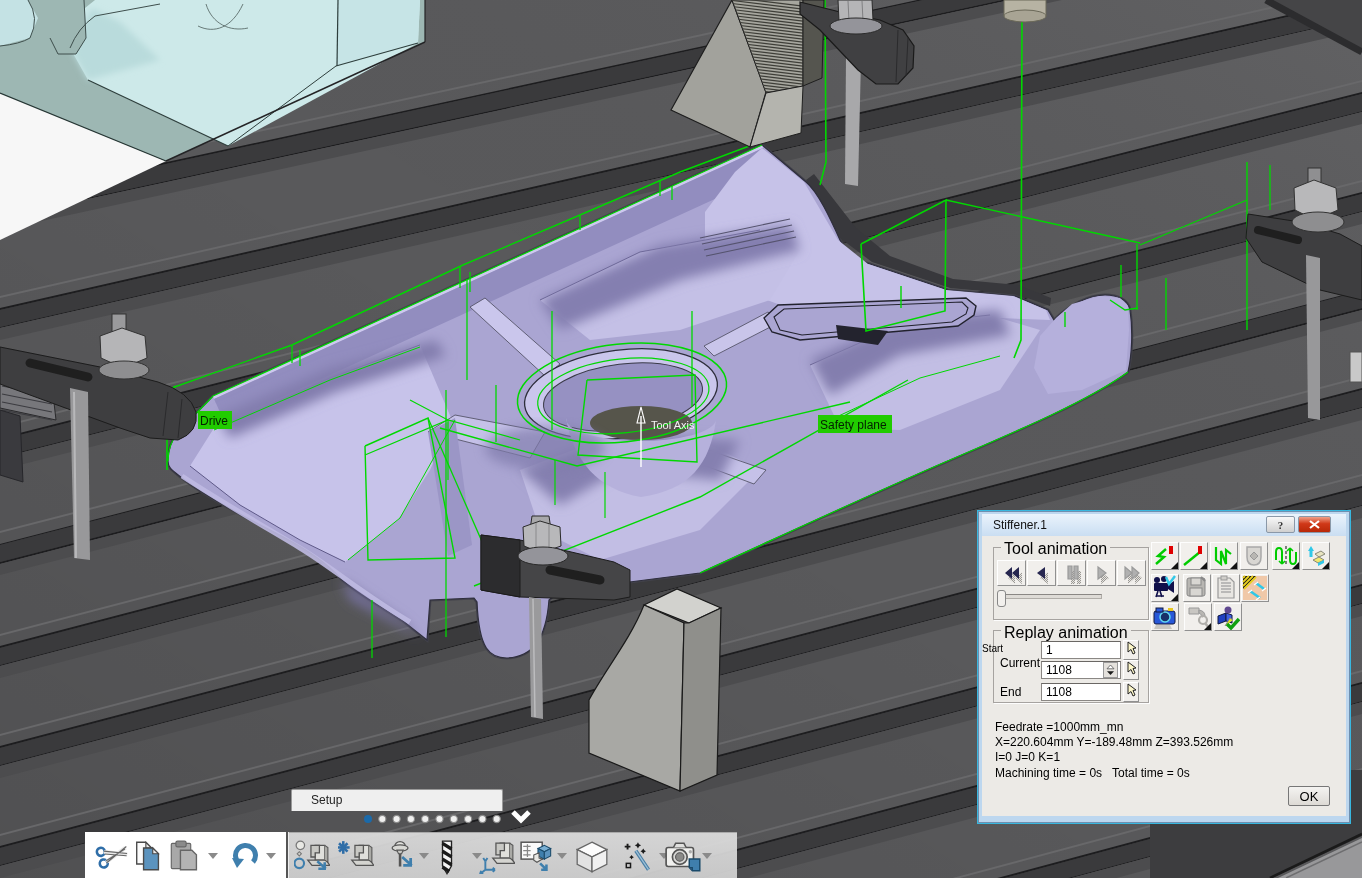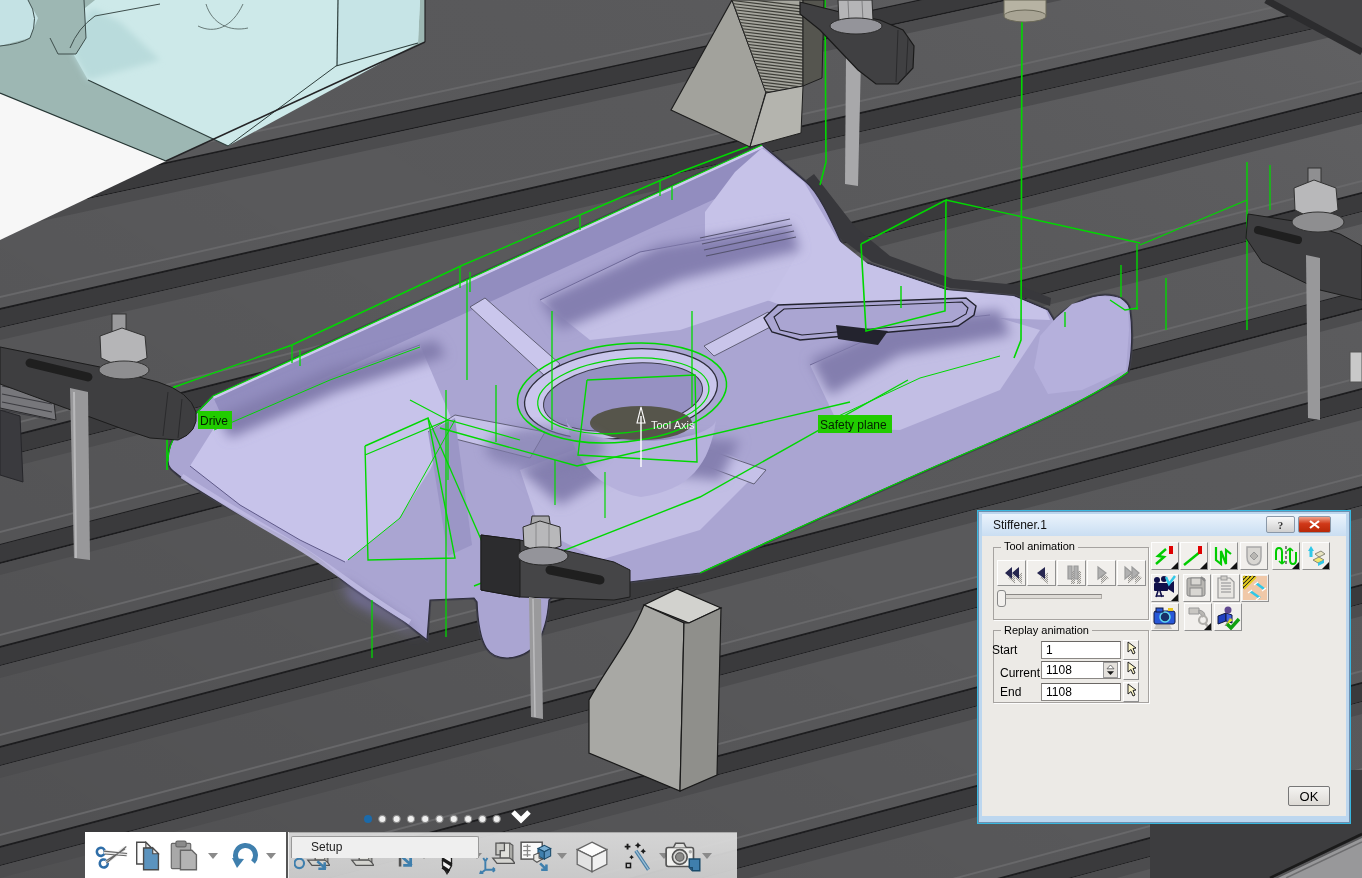--- a/index.html
+++ b/index.html
@@ -1,21 +1,21 @@
 <!DOCTYPE html>
 <html><head><meta charset="utf-8"><style>
 *{margin:0;padding:0;box-sizing:border-box}
 body{width:1362px;height:878px;overflow:hidden;position:relative;font-family:"Liberation Sans",sans-serif;background:#59595b}
 #scene{position:absolute;left:0;top:0}
 #dlg{position:absolute;left:978px;top:511px;width:372px;height:312px;background:#bdd7ef;border:1px solid #708faf;box-shadow:0 0 0 1px #38b8e0}
 #dlgtitle{position:absolute;left:3px;top:2px;right:3px;height:30px;background:linear-gradient(#eaf3fc,#bed6ee)}
 #dlgbody{position:absolute;left:3px;top:24px;right:3px;bottom:6px;background:#eceae6}
 .capbtn{position:absolute;top:2px;width:29px;height:17px;border:1px solid #8a98a8;border-radius:2px;text-align:center;line-height:14px}
 .grp{position:absolute;border:1px solid #a6a3a0;box-shadow:1px 1px 0 rgba(255,255,255,0.9)}
-.grplbl{position:absolute;font-size:11px;background:#eceae6;padding:0 3px;color:#000}
+.grplbl{position:absolute;font-size:16px;background:#eceae6;padding:0 3px;color:#000}
 .pb{position:absolute;top:0;width:29px;height:26px;background:#f1efec;border:1px solid #909090;border-top-color:#fff;border-left-color:#fff;text-align:center}
 .ib{position:absolute;width:28px;height:28px;background:#f1efec;border:1px solid #909090;border-top-color:#fdfdfd;border-left-color:#fdfdfd;display:flex;align-items:center;justify-content:center}
 .inp{position:absolute;width:80px;height:18px;background:#fff;border:1px solid #8a8784;border-top-color:#6a6764;font-size:12px;padding:1px 0 0 4px}
 .curbtn{position:absolute;width:16px;height:20px;background:#f1efec;border:1px solid #909090;border-top-color:#fff;border-left-color:#fff;text-align:center}
 </style></head><body>
 <div id="scene"><svg width="1362" height="878" viewBox="0 0 1362 878">
       <defs>
 <linearGradient id="bedshade" x1="0" y1="1" x2="1" y2="0">
 <stop offset="0" stop-color="#000000" stop-opacity="0.10"></stop>
 <stop offset="0.5" stop-color="#000000" stop-opacity="0"></stop>
@@ -410,21 +410,21 @@
 <div style="position:absolute;left:664px;top:840px"><svg width="40" height="34" viewBox="0 0 38 32">
       <rect x="2" y="7" width="26" height="18" rx="2" fill="#f0f0ee" stroke="#555" stroke-width="1.6"></rect>
       <path d="M9,7 l2,-4 h8 l2,4" fill="#e0e0de" stroke="#555" stroke-width="1.4"></path>
       <circle cx="15" cy="16" r="7" fill="#d8d8d6" stroke="#555" stroke-width="1.6"></circle>
       <circle cx="15" cy="16" r="4" fill="#8a8a88" stroke="#555"></circle>
       <circle cx="25" cy="11" r="1.6" fill="#aaa"></circle>
       <path d="M24,18 h10 v11 h-7 l-3,-3 Z" fill="#3f7fad" stroke="#1a4a6a" stroke-width="1.4"></path>
       <path d="M24,26 l3,0 0,3" fill="#2a5a80" stroke="#1a4a6a"></path>
     </svg></div>
 <div style="position:absolute;left:702px;top:853px;width:0;height:0;border-left:5px solid transparent;border-right:5px solid transparent;border-top:6px solid #8a8a8a"></div>
-<div style="position:absolute;left:291px;top:836px;width:188px;height:22px;background:#efefef;border:1px solid #999;border-bottom:none;border-radius:2px 2px 0 0">
+<div style="position:absolute;left:291px;top:789px;width:212px;height:22px;background:#efefef;border:1px solid #999;border-bottom:none;border-radius:2px 2px 0 0">
 <span style="position:absolute;left:19px;top:3px;font-size:12px;color:#222">Setup</span>
   </div>
 <svg style="position:absolute;left:0;top:0" width="540" height="832" viewBox="0 0 540 832">
     <circle cx="368.0" cy="819" r="4" fill="#1b6aaa"></circle>
     <circle cx="382.3" cy="819" r="3.6" fill="#efefef" stroke="#8a8a8a" stroke-width="1.1"></circle>
     <circle cx="396.6" cy="819" r="3.6" fill="#efefef" stroke="#8a8a8a" stroke-width="1.1"></circle>
     <circle cx="410.9" cy="819" r="3.6" fill="#efefef" stroke="#8a8a8a" stroke-width="1.1"></circle>
     <circle cx="425.2" cy="819" r="3.6" fill="#efefef" stroke="#8a8a8a" stroke-width="1.1"></circle>
     <circle cx="439.5" cy="819" r="3.6" fill="#efefef" stroke="#8a8a8a" stroke-width="1.1"></circle>
     <circle cx="453.8" cy="819" r="3.6" fill="#efefef" stroke="#8a8a8a" stroke-width="1.1"></circle>
@@ -606,34 +606,35 @@
         <svg width="26" height="26" viewBox="0 0 26 26">
           <path d="M3,12 l8,-3 v8 l-8,3 Z" fill="#2040c0" stroke="#101840"></path>
           <path d="M11,9 l6,2 v8 l-6,-2 Z" fill="#4060e0" stroke="#101840"></path>
           <circle cx="13" cy="6" r="3.5" fill="#604890"></circle>
           <path d="M10,22 l5,-8 3,2" fill="#e8e020" stroke="#888"></path>
           <path d="M12,20 l4,4 8,-9" stroke="#10a010" stroke-width="3.4" fill="none"></path>
         </svg>
       </div>
       <div class="grp" style="left:11px;top:94px;width:156px;height:73px"></div>
 <div class="grplbl" style="left:19px;top:88px">Replay animation</div>
-      <div style="position:absolute;left:10px;top:107px;font-size:12px">Start</div>
+      <div style="position:absolute;left:0;top:107px;font-size:10px">Start</div>
       <div class="inp" style="left:59px;top:105px">1</div>
       <div class="curbtn" style="left:141px;top:104px"><svg width="13" height="15" viewBox="0 0 13 15">
           <path d="M3,1 L3,11 L6,8.5 L8,13 L10,12 L8,7.5 L11,7 Z" fill="#fcf6c8" stroke="#222" stroke-width="1"></path>
         </svg></div>
-      <div style="position:absolute;left:18px;top:130px;font-size:12px">Current</div>
+      <div style="position:absolute;left:18px;top:120px;font-size:12px">Current</div>
       <div class="inp" style="left:59px;top:125px">1108</div>
       <div style="position:absolute;left:121px;top:126px;width:15px;height:16px;background:#e4e1dc;border:1px solid #999">
 <svg width="13" height="14" viewBox="0 0 13 14">
           <path d="M6.5,2 L10,5.8 H3 Z" fill="#fff" stroke="#555" stroke-width="0.8"></path>
           <path d="M6.5,12 L10,8.2 H3 Z" fill="#1a1a1a"></path>
         </svg></div>
       <div class="curbtn" style="left:141px;top:124px"><svg width="13" height="15" viewBox="0 0 13 15">
           <path d="M3,1 L3,11 L6,8.5 L8,13 L10,12 L8,7.5 L11,7 Z" fill="#fcf6c8" stroke="#222" stroke-width="1"></path>
         </svg></div>
       <div style="position:absolute;left:18px;top:149px;font-size:12px">End</div>
       <div class="inp" style="left:59px;top:147px">1108</div>
       <div class="curbtn" style="left:141px;top:146px"><svg width="13" height="15" viewBox="0 0 13 15">
           <path d="M3,1 L3,11 L6,8.5 L8,13 L10,12 L8,7.5 L11,7 Z" fill="#fcf6c8" stroke="#222" stroke-width="1"></path>
         </svg></div>
+      <div style="position:absolute;left:13px;top:184px;font-size:12px;line-height:15.2px;color:#000">Feedrate =1000mm_mn<br>X=220.604mm Y=-189.48mm Z=393.526mm<br>I=0 J=0 K=1<br>Machining time = 0s&nbsp;&nbsp;&nbsp;Total time = 0s</div>
       <div style="position:absolute;left:306px;top:250px;width:42px;height:20px;background:linear-gradient(#f4f3f1,#dddad5);border:1px solid #777;border-radius:2px;text-align:center;font-size:13px;line-height:20px">OK</div>
     </div>
   </div>
 </body></html>

